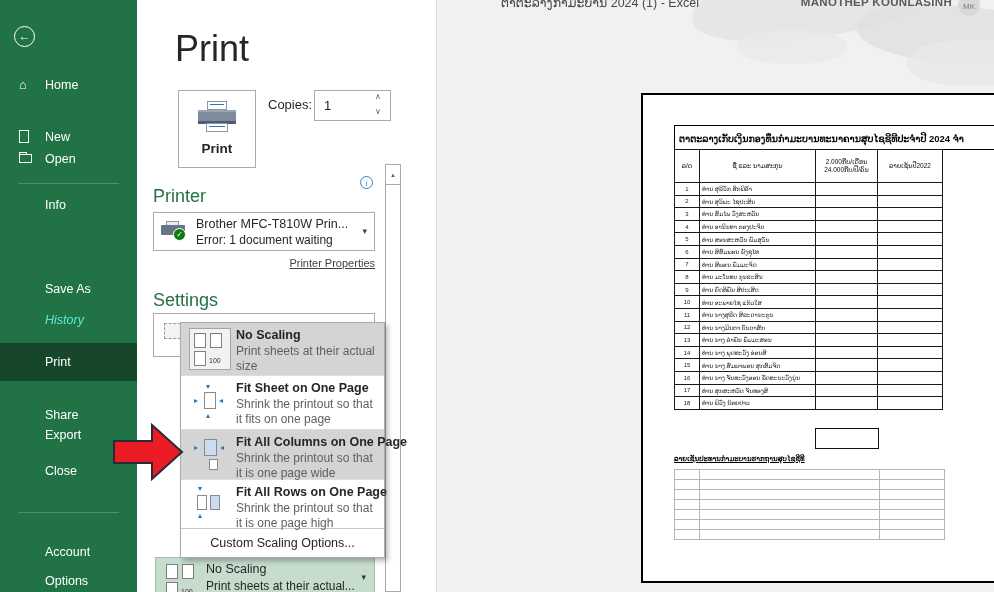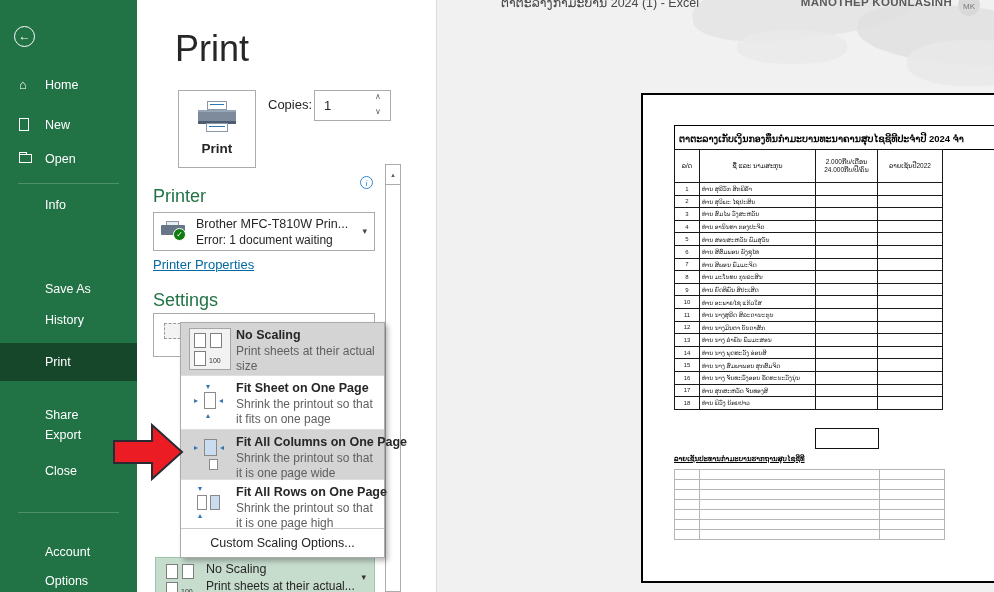--- a/index.html
+++ b/index.html
@@ -23,21 +23,21 @@
   .wm3 { left:470px; top:40px; width:130px; height:46px; background:#e8e8e8; }
   .wm4 { left:300px; top:30px; width:110px; height:34px; background:#eaeaea; }
 
   
   .sidebar { position:absolute; left:0; top:0; width:137px; height:592px; background:#217346; z-index:4; }
   .back-btn { position:absolute; left:14px; top:26px; width:21px; height:21px; border:1.5px solid #fff;
     border-radius:50%; color:#fff; text-align:center; line-height:19px; font-size:12px; cursor:pointer; }
   .si { position:absolute; left:0; width:137px; height:30px; line-height:30px; padding-left:45px;
     color:#fff; font-size:12.5px; cursor:pointer; white-space:nowrap; }
   .si .ico { position:absolute; left:19px; top:0; width:18px; height:30px; line-height:30px; font-size:13px; }
-  .si.disabled { color:#ffffff; }
+  .si.disabled { color:#5eead4;font-style:italic; }
   .si.active { background:#17472b; height:38px; line-height:38px; }
   .side-div { position:absolute; left:18px; width:101px; height:1px; background:#4e9069; }
   .icon-page { display:inline-block; width:10px; height:13px; border:1px solid #fff; margin-top:8px; }
   .icon-folder { display:inline-block; width:13px; height:9px; border:1px solid #fff; margin-top:10px; position:relative; }
   .icon-folder:before { content:""; position:absolute; left:-1px; top:-3px; width:6px; height:2px; border:1px solid #fff; border-bottom:none; }
 
   
   .panel-divider { position:absolute; left:436px; top:0; width:1px; height:592px; background:#dcdcdc; }
   .page-title { position:absolute; left:175px; top:28px; font-size:36px; font-weight:300; color:#262626; z-index:2; }
 
@@ -69,22 +69,22 @@
   .printer-box { position:absolute; left:153px; top:212px; width:222px; height:39px; border:1px solid #ababab;
     background:#fff; z-index:2; cursor:pointer; }
   .printer-small { position:absolute; left:7px; top:8px; width:26px; height:20px; }
   .ps-body { position:absolute; left:0; top:4px; width:24px; height:10px; background:#667587; border-radius:1px; }
   .ps-paper { position:absolute; left:5px; top:0; width:13px; height:5px; background:#e8edf2; border:1px solid #8a98a8; }
   .ps-check { position:absolute; left:12px; top:7px; width:13px; height:13px; background:#107c10; border-radius:50%;
     border:1px solid #fff; color:#fff; font-size:8px; line-height:12px; text-align:center; }
   .printer-name { position:absolute; left:42px; top:4px; font-size:12.5px; color:#262626; white-space:nowrap; }
   .printer-status { position:absolute; left:42px; top:20px; font-size:12px; color:#262626; white-space:nowrap; }
   .printer-caret { position:absolute; right:7px; top:13px; font-size:9px; color:#444; }
-  .printer-props { position:absolute; left:153px; top:257px; width:222px; text-align:left; font-size:13px;
-    color:#0369a1; text-decoration:underline; z-index:2; cursor:pointer; }
+  .printer-props { position:absolute; left:153px; top:257px; width:222px; text-align:right; font-size:11px;
+    color:#404040; text-decoration:underline; z-index:2; cursor:pointer; }
 
   .active-sheets-box { position:absolute; left:153px; top:313px; width:222px; height:44px; border:1px solid #ababab;
     background:#fff; z-index:2; cursor:pointer; }
   .as-icon { position:absolute; left:10px; top:9px; width:26px; height:16px; border:1px dashed #9a9a9a; background:#f3f3f3; }
   .as-label { position:absolute; left:55px; top:8px; font-size:12.5px; color:#262626; white-space:nowrap; }
 
   
   .scaling-menu { position:absolute; left:180px; top:322px; width:205px; background:#fff; border:1px solid #ababab;
     box-shadow:3px 3px 5px rgba(0,0,0,.28); z-index:10; }
   .sm-item { position:relative; width:100%; border-bottom:1px solid #dedede; cursor:pointer; }
@@ -151,21 +151,21 @@
   <div class="titlebar-title">ຕາຕະລາງກຳມະບານ 2024 (1) - Excel</div>
   <div class="titlebar-user">MANOTHEP KOUNLASINH</div>
   <div class="titlebar-avatar">MK</div>
 
   <div class="sidebar">
     <div class="back-btn">←</div>
     <div class="si" style="top:70px">
       <span class="ico">⌂</span>
       <span>Home</span>
     </div>
-    <div class="si" style="top:110px">
+    <div class="si" style="top:122px">
       <span class="ico"><span class="icon-page"></span></span>
       <span>New</span>
     </div>
     <div class="si" style="top:144px">
       <span class="ico"><span class="icon-folder"></span></span>
       <span>Open</span>
     </div>
     <div class="side-div" style="top:183px"></div>
     <div class="si" style="top:190px">
       <span>Info</span></div>

